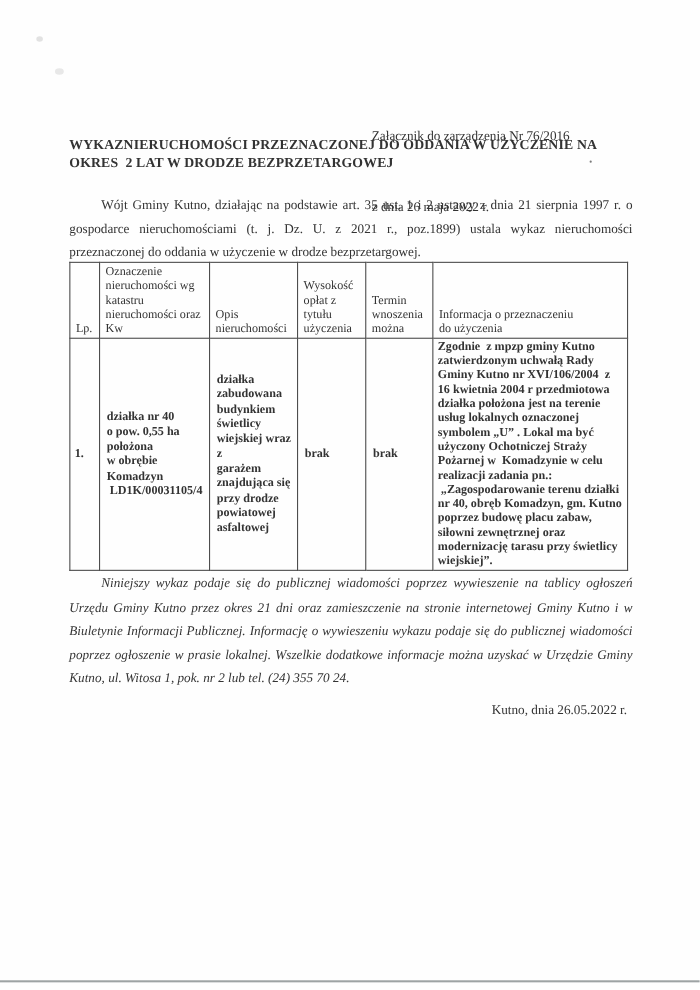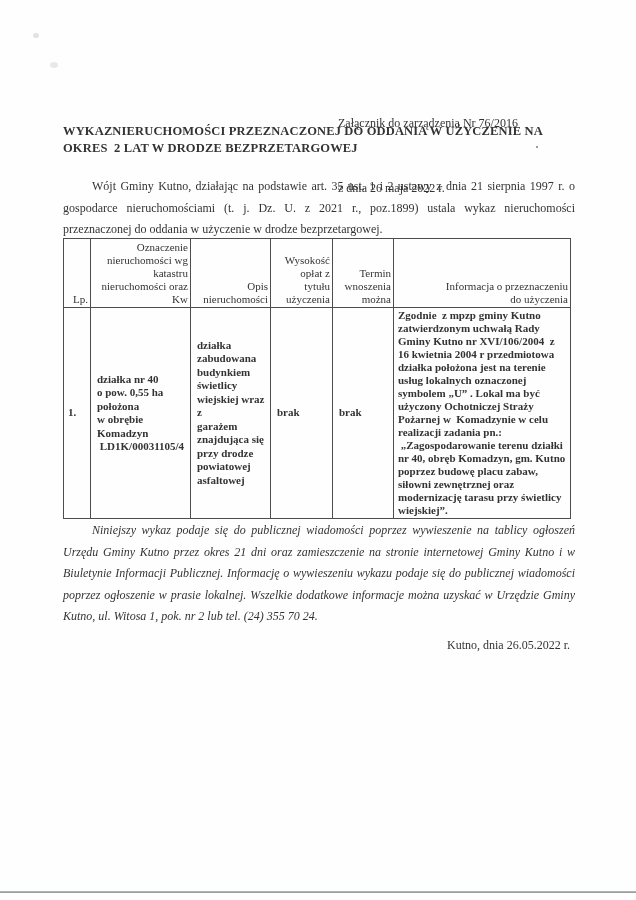--- a/index.html
+++ b/index.html
@@ -58,21 +58,21 @@
     color: #333333;
   }
   .property-table th,
   .property-table td {
     border: 1px solid #4d4d4d;
     white-space: pre-wrap;
     overflow: hidden;
   }
   .property-table th {
     font-weight: normal;
-    text-align: right;
+    text-align: left;
     vertical-align: bottom;
     padding: 2px 2px 1px 5px;
     line-height: 13px;
   }
   .property-table thead tr { height: 65px; }
   .property-table tbody tr { height: 207px; }
   .property-table td {
     vertical-align: middle;
     text-align: left;
     padding: 2px 2px 2px 6px;

